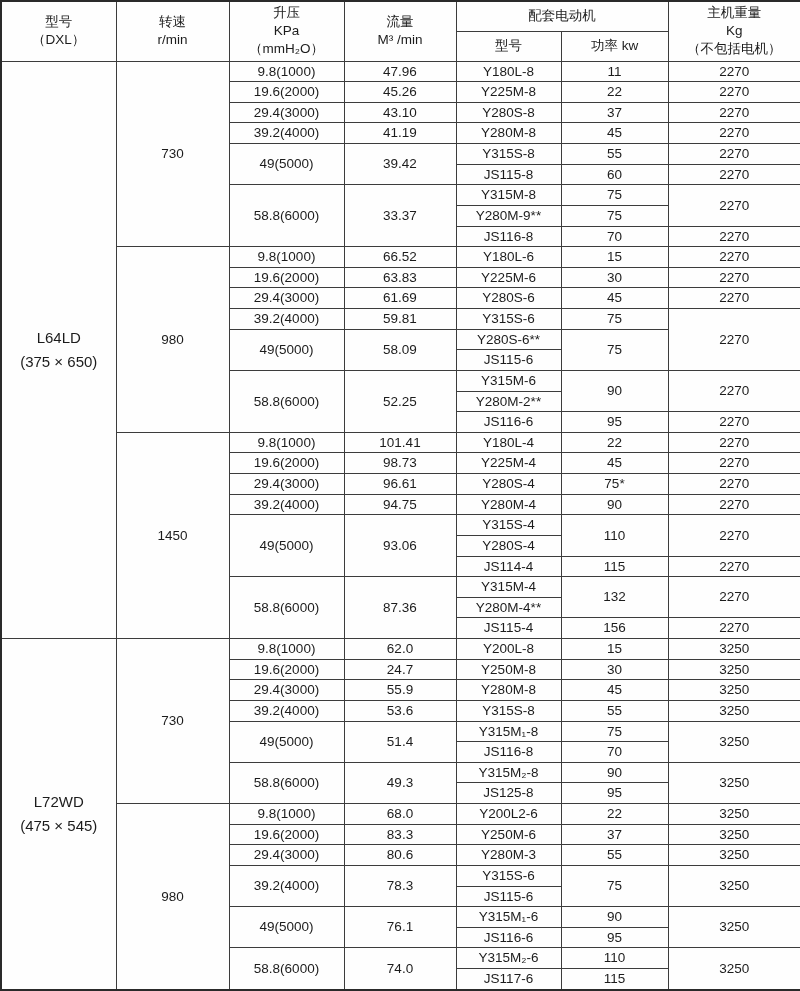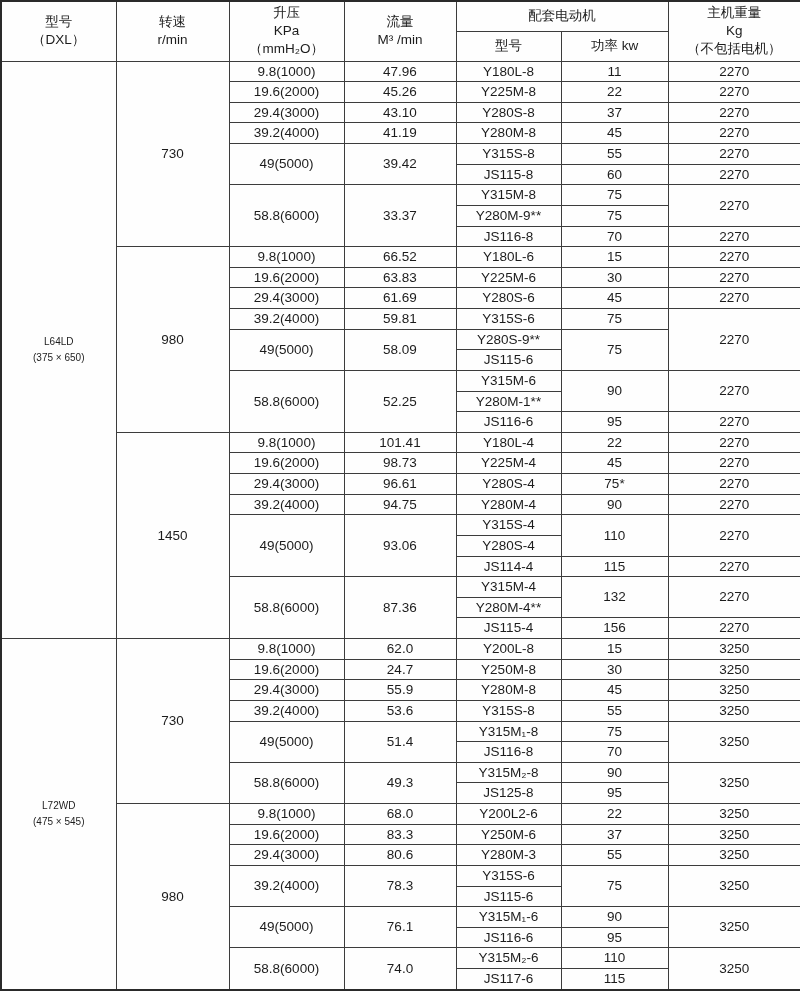--- a/index.html
+++ b/index.html
@@ -29,21 +29,21 @@
   thead th {
     height: 30px;
     font-weight: 400;
     font-size: 13.5px;
     line-height: 1.35;
   }
   tbody td {
     font-size: 13.5px;
     line-height: 1.3;
   }
-  td[data-name="model-cell"] { font-size: 10px; line-height: 1.6; }
+  td[data-name="model-cell"] { font-size: 15px; line-height: 1.6; }
 </style>
 </head>
 <body>
 
 <table class="spec" data-name="spec-table">
   <colgroup data-name="column-widths">
     <col style="width:115px">
     <col style="width:113px">
     <col style="width:115px">
     <col style="width:112px">
@@ -157,35 +157,35 @@
       <tr data-name="table-row">
         <td data-name="pressure-cell">39.2(4000)</td>
         <td data-name="flow-cell">59.81</td>
         <td data-name="motor-model-cell">Y315S-6</td>
         <td data-name="power-cell">75</td>
         <td rowspan="3" data-name="weight-cell">2270</td>
       </tr>
       <tr data-name="table-row">
         <td rowspan="2" data-name="pressure-cell">49(5000)</td>
         <td rowspan="2" data-name="flow-cell">58.09</td>
-        <td data-name="motor-model-cell">Y280S-9**</td>
+        <td data-name="motor-model-cell">Y280S-6**</td>
         <td rowspan="2" data-name="power-cell">75</td>
       </tr>
       <tr data-name="table-row">
         <td data-name="motor-model-cell">JS115-6</td>
       </tr>
       <tr data-name="table-row">
         <td rowspan="3" data-name="pressure-cell">58.8(6000)</td>
         <td rowspan="3" data-name="flow-cell">52.25</td>
         <td data-name="motor-model-cell">Y315M-6</td>
         <td rowspan="2" data-name="power-cell">90</td>
         <td rowspan="2" data-name="weight-cell">2270</td>
       </tr>
       <tr data-name="table-row">
-        <td data-name="motor-model-cell">Y280M-1**</td>
+        <td data-name="motor-model-cell">Y280M-2**</td>
       </tr>
       <tr data-name="table-row">
         <td data-name="motor-model-cell">JS116-6</td>
         <td data-name="power-cell">95</td>
         <td data-name="weight-cell">2270</td>
       </tr>
       <tr data-name="table-row">
         <td rowspan="10" data-name="speed-cell">1450</td>
         <td data-name="pressure-cell">9.8(1000)</td>
         <td data-name="flow-cell">101.41</td>

